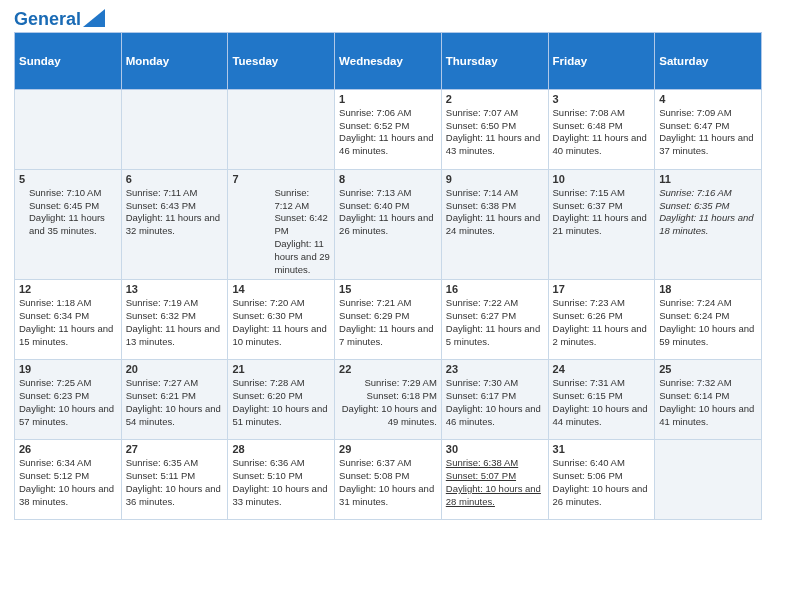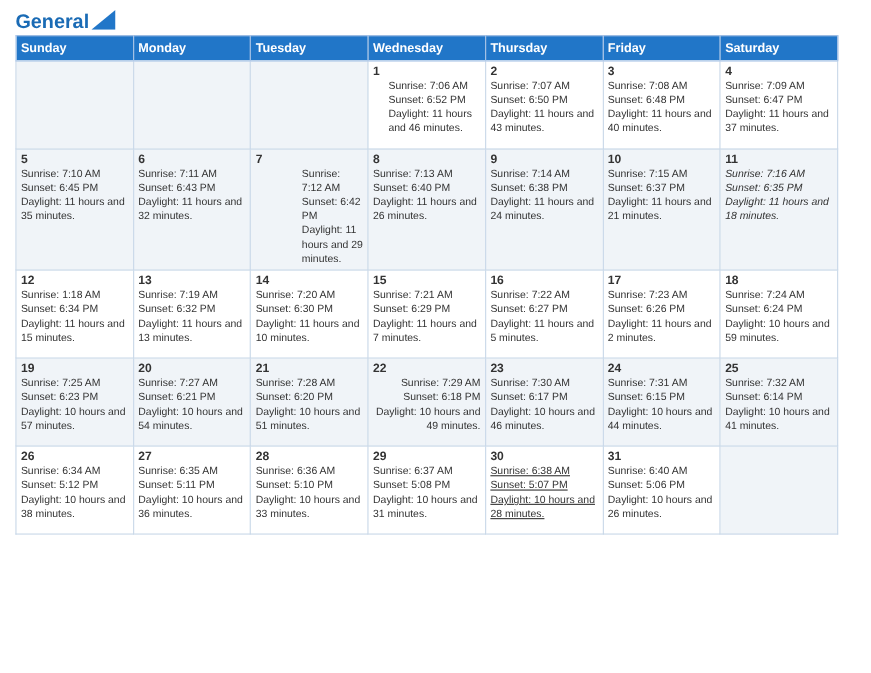--- a/index.html
+++ b/index.html
@@ -48,21 +48,21 @@
     table {
       width: 100%;
       border-collapse: collapse;
       table-layout: fixed;
     }
     th {
       background: #2176c8;
       color: #fff;
       font-size: 11.5px;
       font-weight: bold;
-      padding: 5px 4px;
+      padding: 22px 4px;
       text-align: left;
       border: 1px solid #b0c8e8;
     }
     td {
       border: 1px solid #c8d8e8;
       vertical-align: top;
       padding: 3px 4px;
       font-size: 9.5px;
       color: #333;
       height: 80px;
@@ -115,21 +115,21 @@
           <th>Saturday</th>
         </tr>
     </thead>
     <tbody id="calendar-body">
     <tr>
           <td class="empty"></td>
           <td class="empty"></td>
           <td class="empty"></td>
           <td>
             <span class="day-num">1</span>
-            <div style="white-space: pre-line; line-height: 1.35; margin-left: 14px;">Sunrise: 7:06 AM
+            <div style="white-space: pre-line; line-height: 1.35;">Sunrise: 7:06 AM
 Sunset: 6:52 PM
 Daylight: 11 hours and 46 minutes.</div>
           </td>
           <td>
             <span class="day-num">2</span>
             <div style="white-space: pre-line; line-height: 1.35;">Sunrise: 7:07 AM
 Sunset: 6:50 PM
 Daylight: 11 hours and 43 minutes.</div>
           </td>
           <td>
@@ -141,21 +141,21 @@
           <td>
             <span class="day-num">4</span>
             <div style="white-space: pre-line; line-height: 1.35;">Sunrise: 7:09 AM
 Sunset: 6:47 PM
 Daylight: 11 hours and 37 minutes.</div>
           </td>
         </tr>
         <tr class="row-alt">
           <td>
             <span class="day-num">5</span>
-            <div style="white-space: pre-line; line-height: 1.35;">Sunrise: 7:10 AM
+            <div style="white-space: pre-line; line-height: 1.35; margin-left: 10px;">Sunrise: 7:10 AM
 Sunset: 6:45 PM
 Daylight: 11 hours and 35 minutes.</div>
           </td>
           <td>
             <span class="day-num">6</span>
             <div style="white-space: pre-line; line-height: 1.35;">Sunrise: 7:11 AM
 Sunset: 6:43 PM
 Daylight: 11 hours and 32 minutes.</div>
           </td>
           <td>

